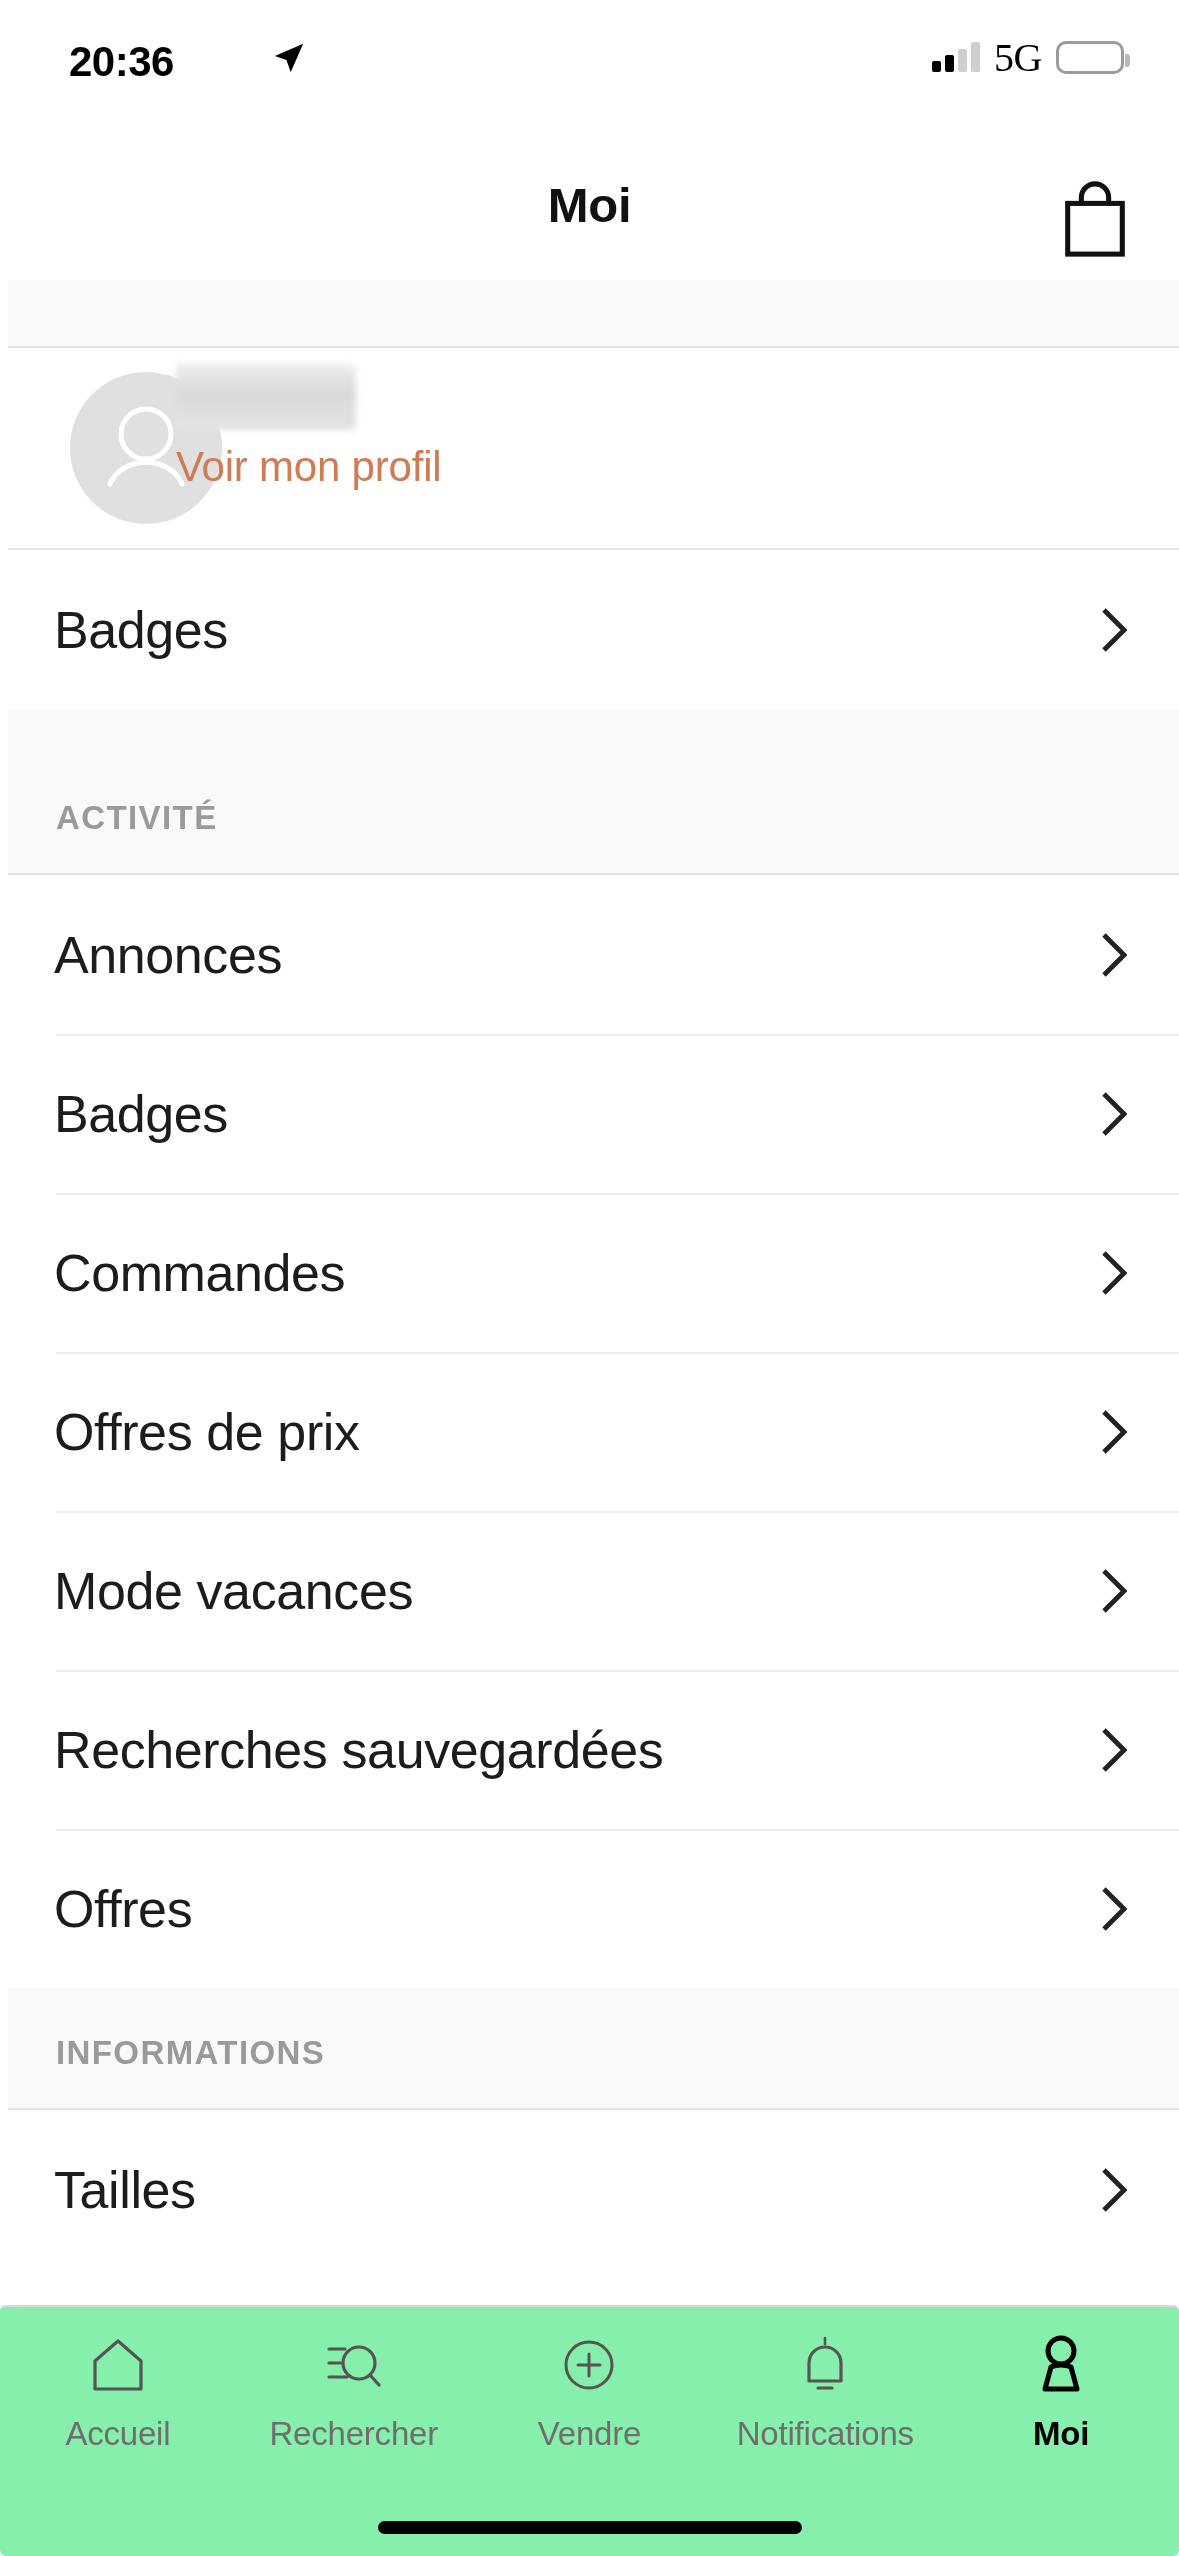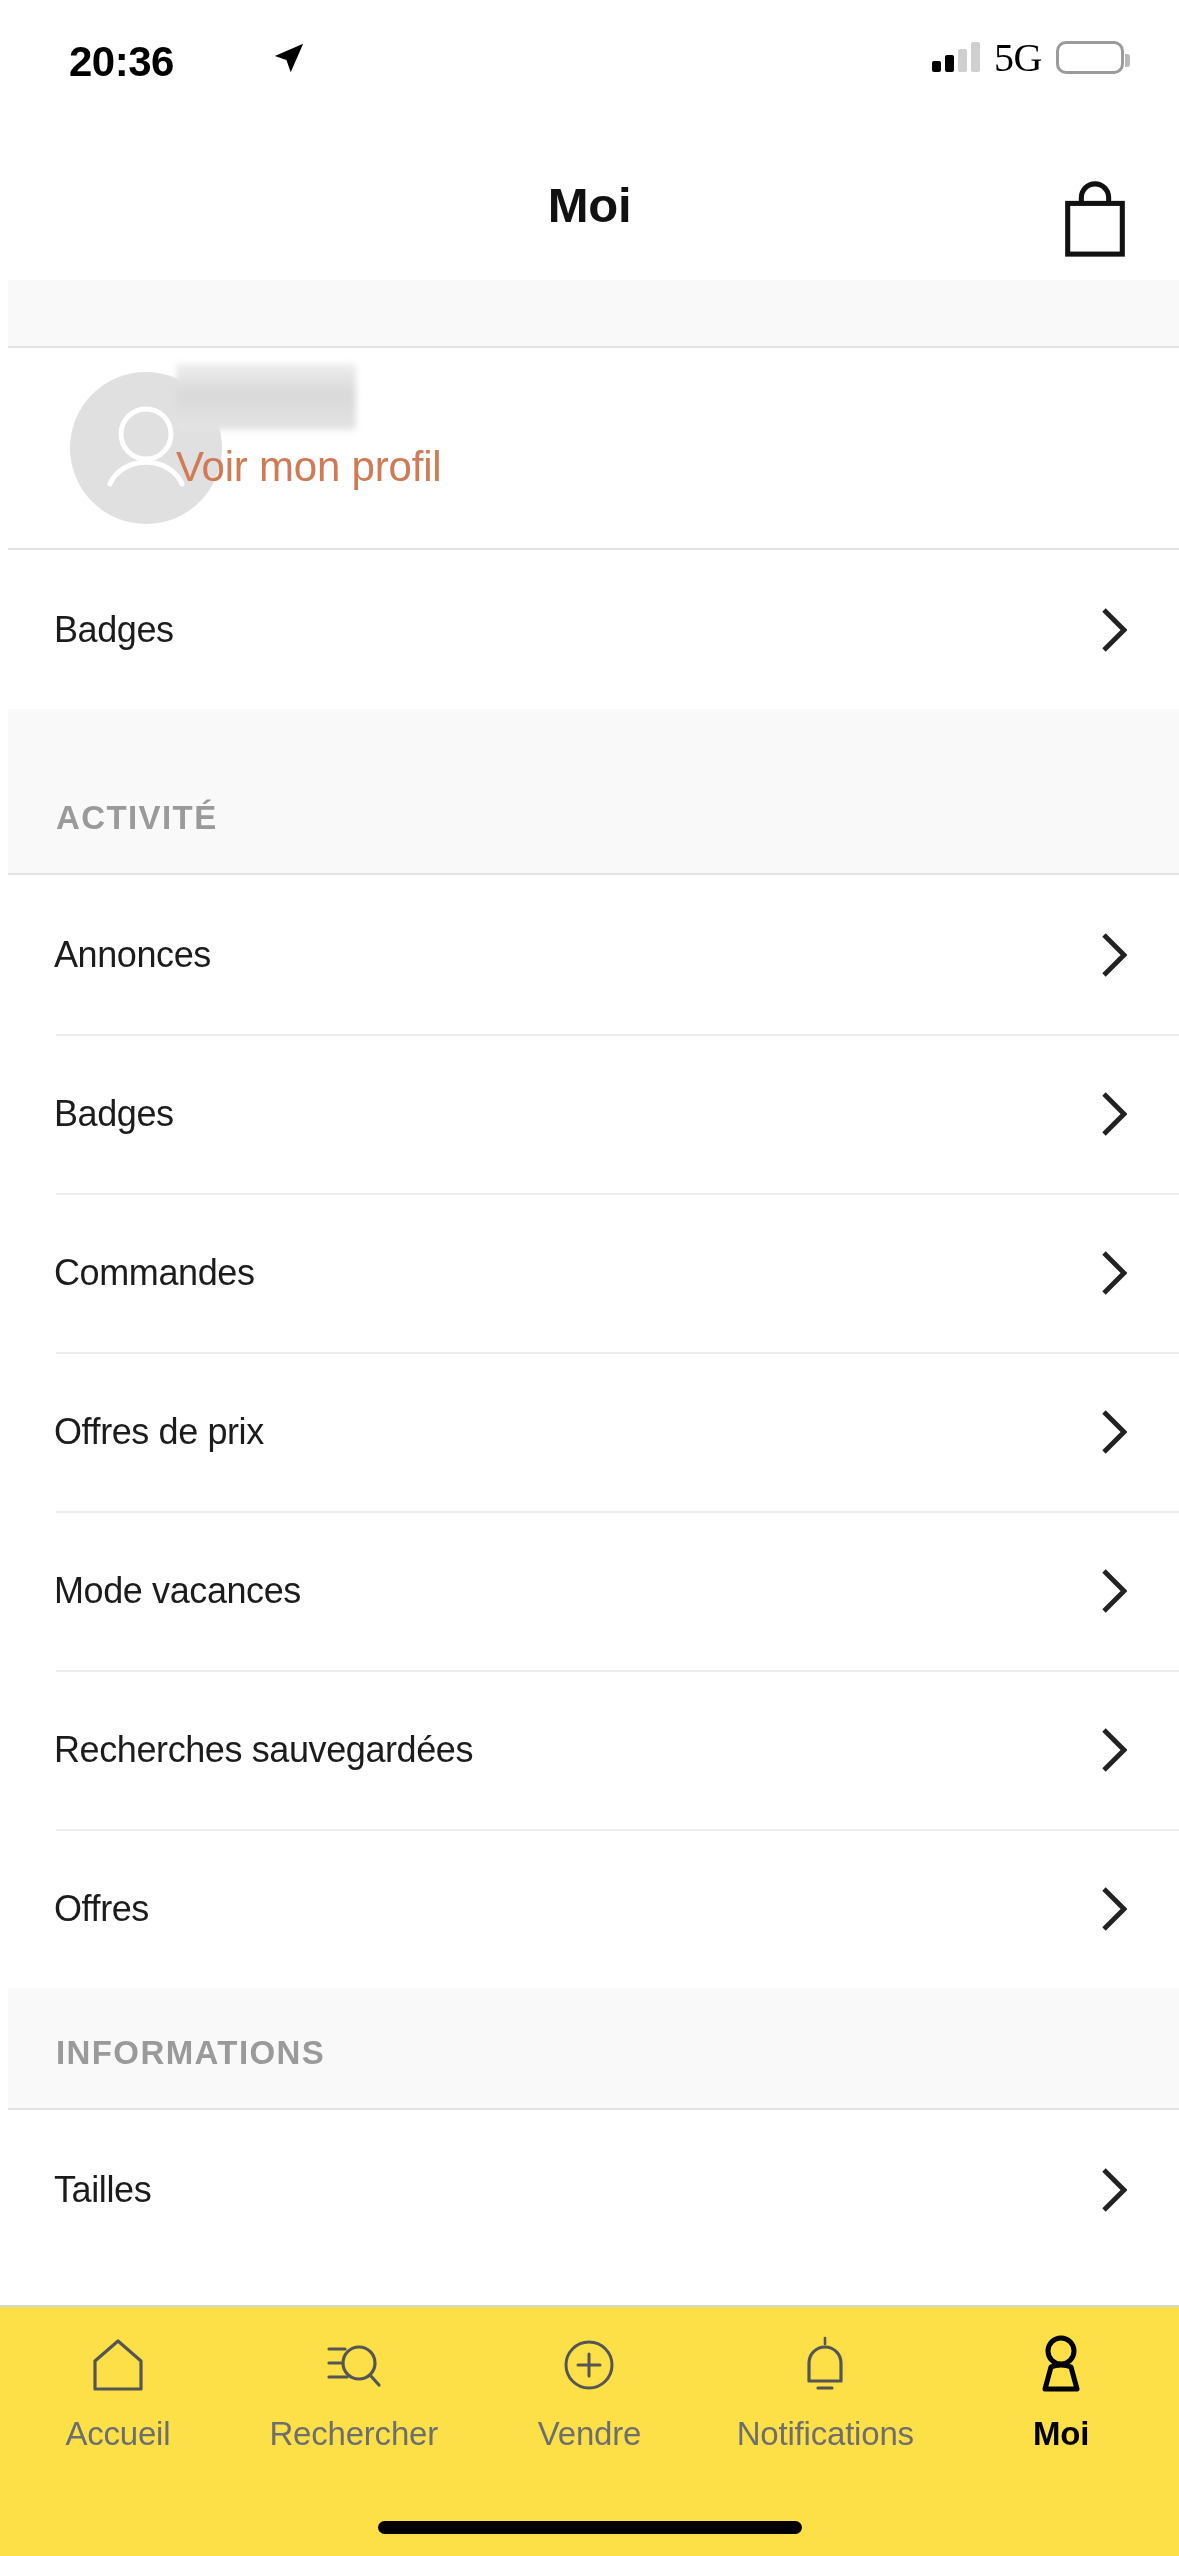--- a/index.html
+++ b/index.html
@@ -96,34 +96,34 @@
   
   .row {
     position:relative; height:159px; width:1179px; background:#fff;
   }
   .row + .row:before {
     content:""; position:absolute; left:48px; right:0; top:0;
     height:2px; background:#ededed;
   }
   .row-label {
     position:absolute; left:46px; top:50%; transform:translateY(-50%);
-    font-size:36px; color:#1c1c1c; letter-spacing:-0.4px; white-space:nowrap;
+    font-size:52px; color:#1c1c1c; letter-spacing:-0.4px; white-space:nowrap;
   }
   .chev {
     position:absolute; right:60px; top:50%; transform:translateY(-50%);
     width:26px; height:44px;
   }
   .sep-top:before { content:none !important; }
 
   .divider-full { width:1179px; height:2px; background:#e3e3e3; }
 
   
   .tabbar {
     position:absolute; left:0; bottom:0; width:1179px; height:251px;
-    background:#fde047; border-top:2px solid #d8d8d8;
+    background:#86efac; border-top:2px solid #d8d8d8;border-radius:6px;
   }
   .tabs { display:flex; width:1179px; height:185px; }
   .tab {
     flex:1; display:flex; flex-direction:column;
     align-items:center; justify-content:flex-start; padding-top:26px;
   }
   .tab .ico { width:66px; height:66px; display:block; }
   .tab .tlabel {
     margin-top:16px; font-size:33px; color:#6e6e6e; letter-spacing:-0.2px;
   }

